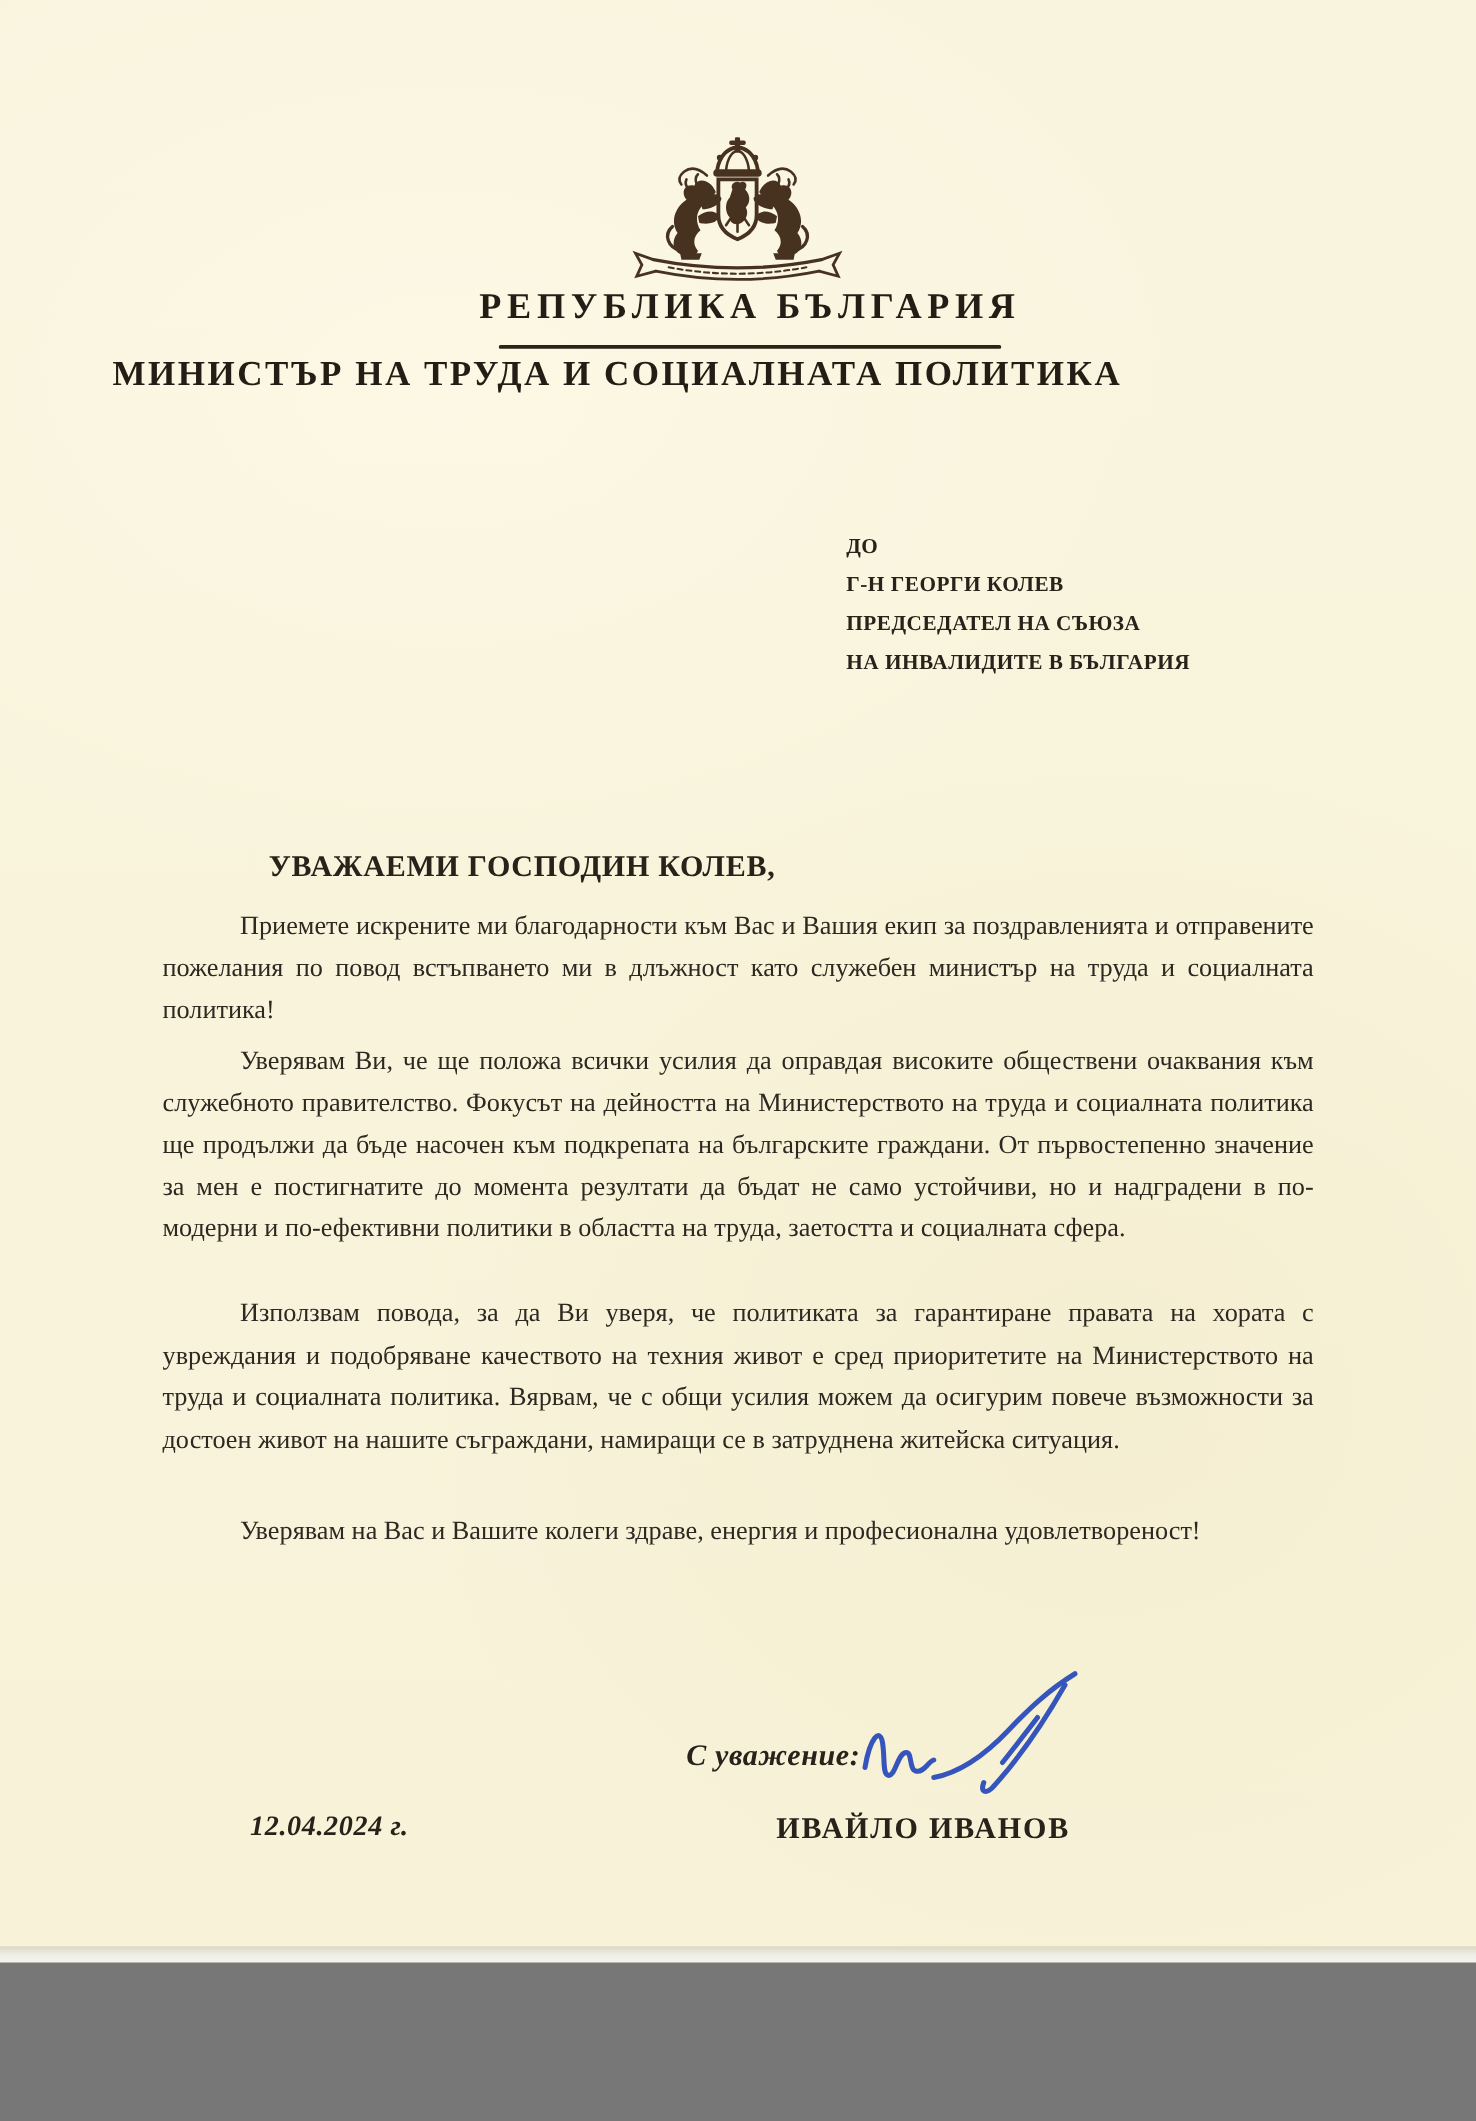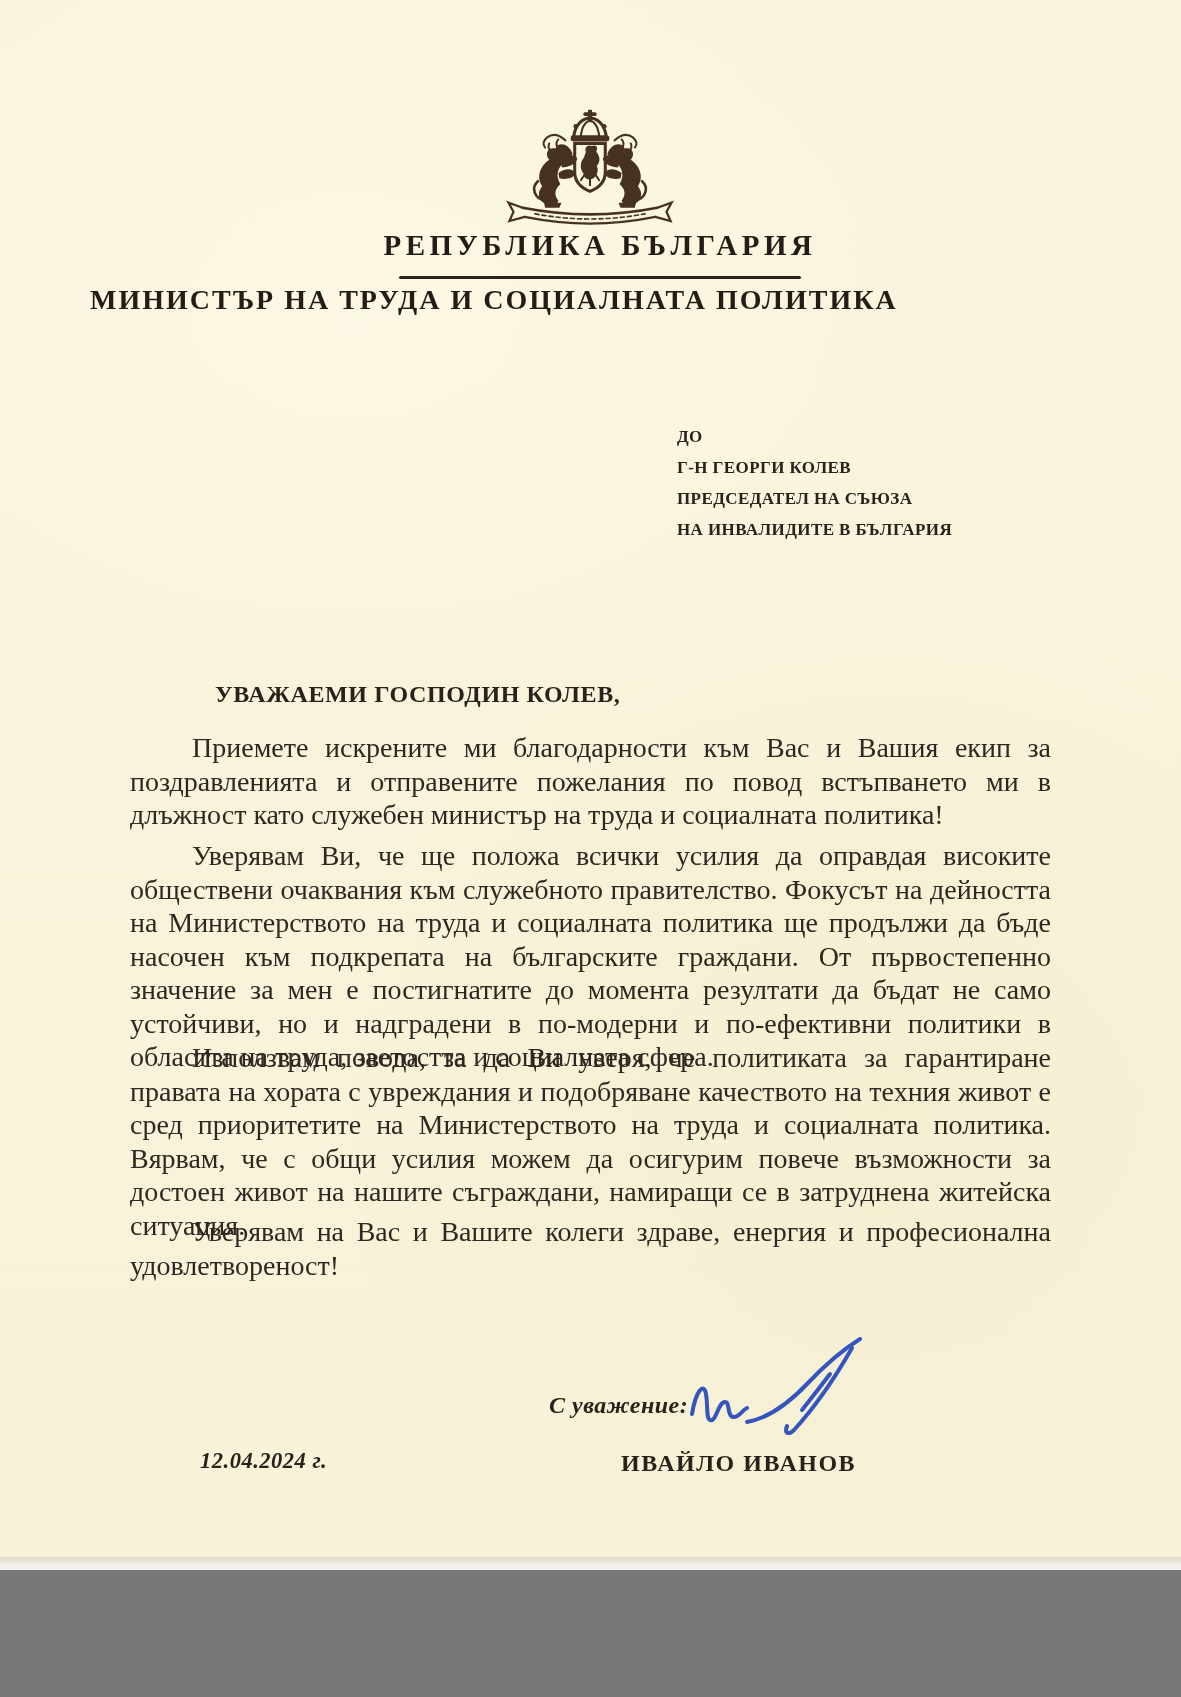--- a/index.html
+++ b/index.html
@@ -40,21 +40,21 @@
     position:absolute;left:677px;top:421px;
     font-size:17px;font-weight:bold;line-height:31px;
     letter-spacing:.4px;color:#29221b;
   }
   .salutation{
     position:absolute;left:215px;top:649px;
     font-size:24px;font-weight:bold;letter-spacing:.6px;color:#29221b;margin-top:32px;
   }
   .para{
     position:absolute;left:130px;width:921px;
-    font-size:28px;line-height:33.5px;
+    font-size:21px;line-height:33.5px;
     text-align:justify;text-indent:62px;
     color:#2e2822;
   }
   .p1{top:703px;}
   .p2{top:811px;}
   .p3{top:1013px;}
   .p4{top:1187px;}
   .closing-label{
     position:absolute;left:549px;top:1392px;
     font-size:24px;font-weight:bold;font-style:italic;

